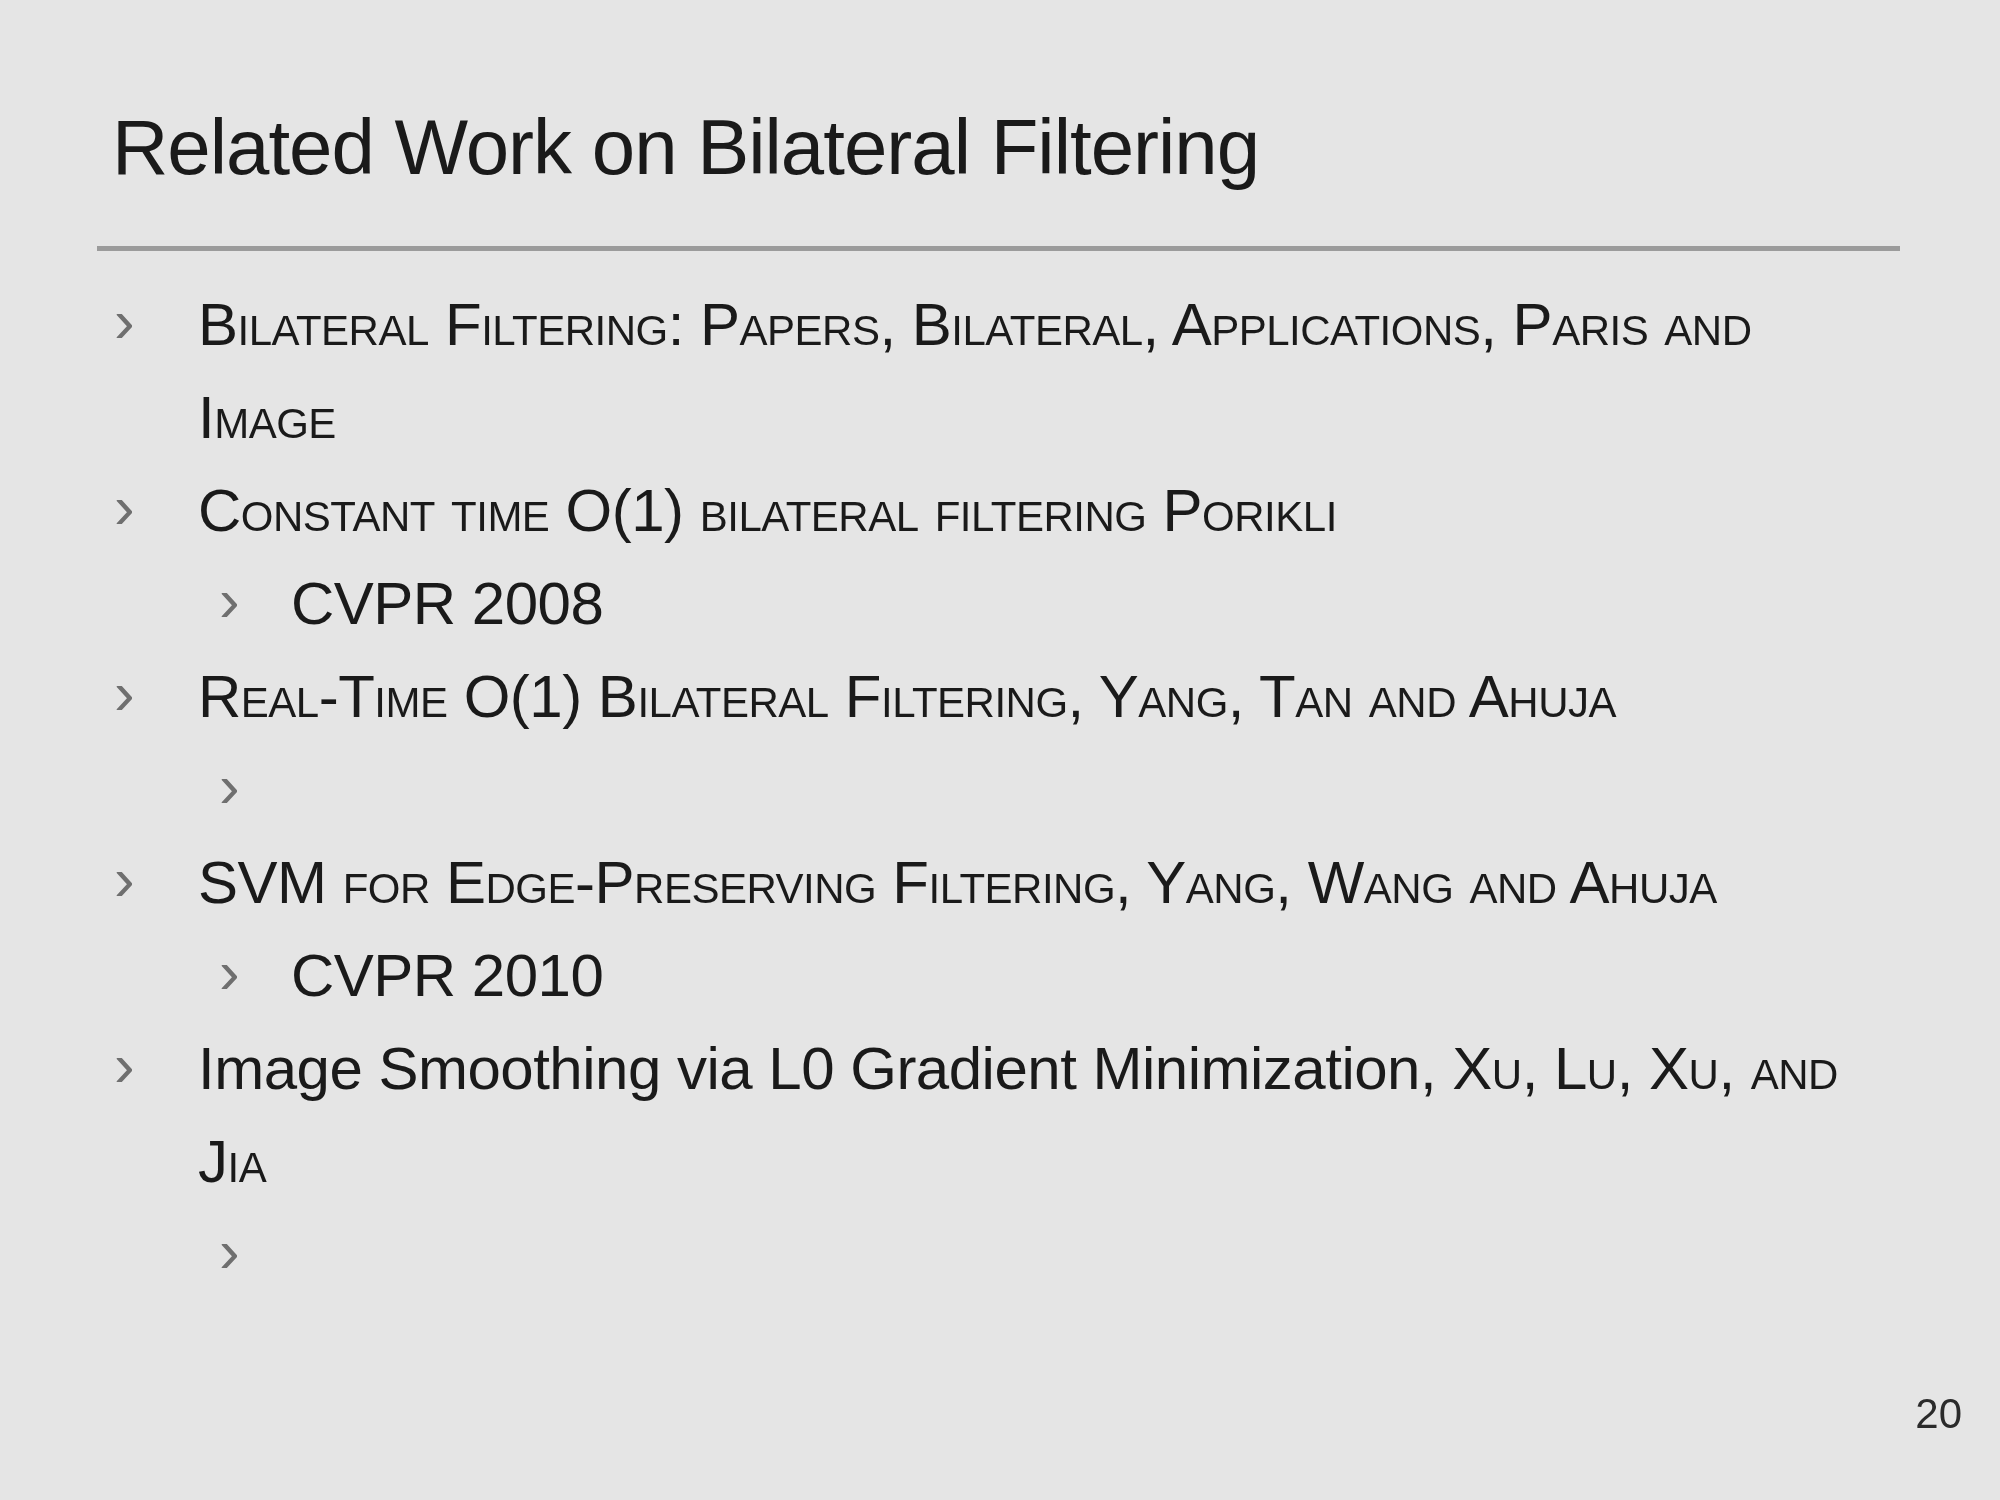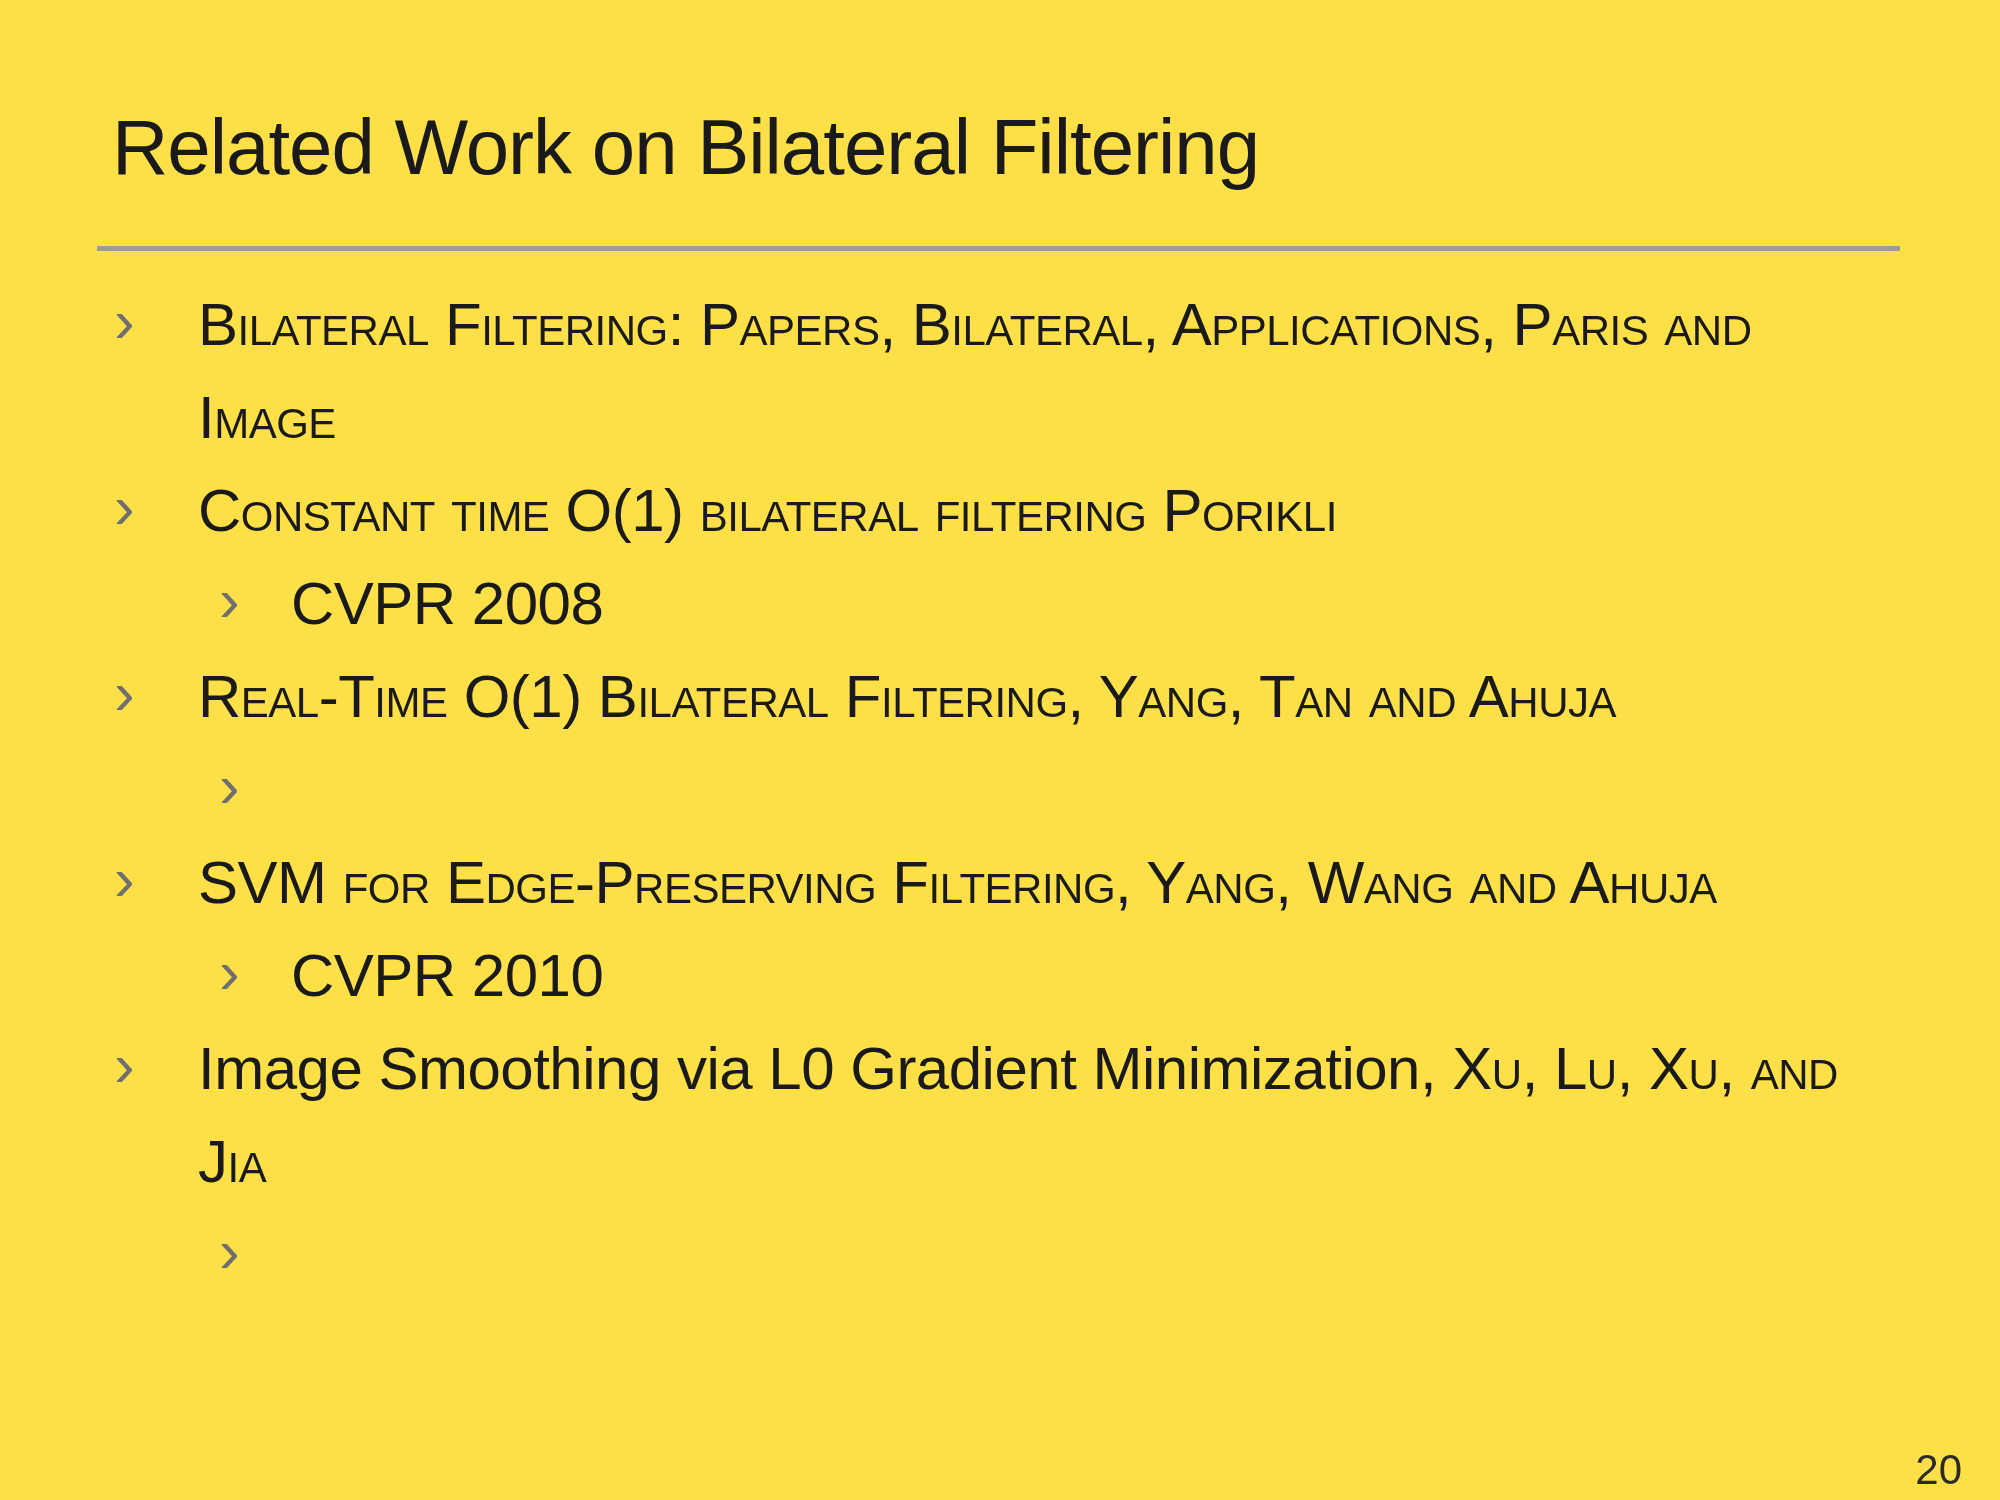--- a/index.html
+++ b/index.html
@@ -1,19 +1,19 @@
 <!DOCTYPE html>
 <html style="--text: #1a1a1a; --rule: #9b9b9b; --bullet: #6f6f6f;"><head>
 <meta charset="utf-8">
 <style>
   html,body{margin:0;padding:0;background:#ffffff;}
   .slide{
     position:relative;
     width:2000px;height:1500px;
-    background:#fde047;
+    background:#e5e5e5;
     overflow:hidden;
     font-family:"Liberation Sans","DejaVu Sans",sans-serif;
     color:var(--text,#1a1a1a);
   }
   .title{
     position:absolute;
     left:112px;top:108px;
     font-size:78px;
     line-height:78px;
     font-weight:400;
@@ -58,21 +58,21 @@
     line-height:93px;
     letter-spacing:-0.5px;
     color:var(--text,#1a1a1a);
   }
   
   .lineText{white-space:pre;}
   .sc{font-variant:small-caps;}
   .reg{font-variant:normal;}
   .pageNumber{
     position:absolute;
-    right:38px;top:1449px;
+    right:38px;top:1393px;
     font-size:42px;
     line-height:1;
     color:#2b2b2b;
   }
 </style>
 </head>
 <body>
 
 <div class="slide">
   <div class="title">Related Work on Bilateral Filtering</div>

